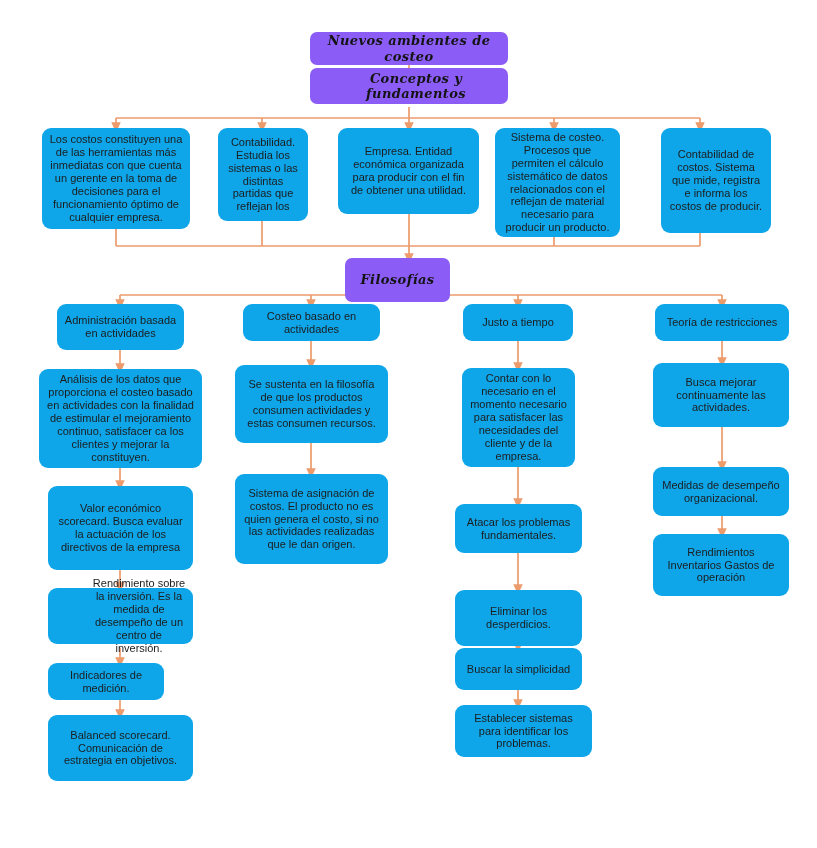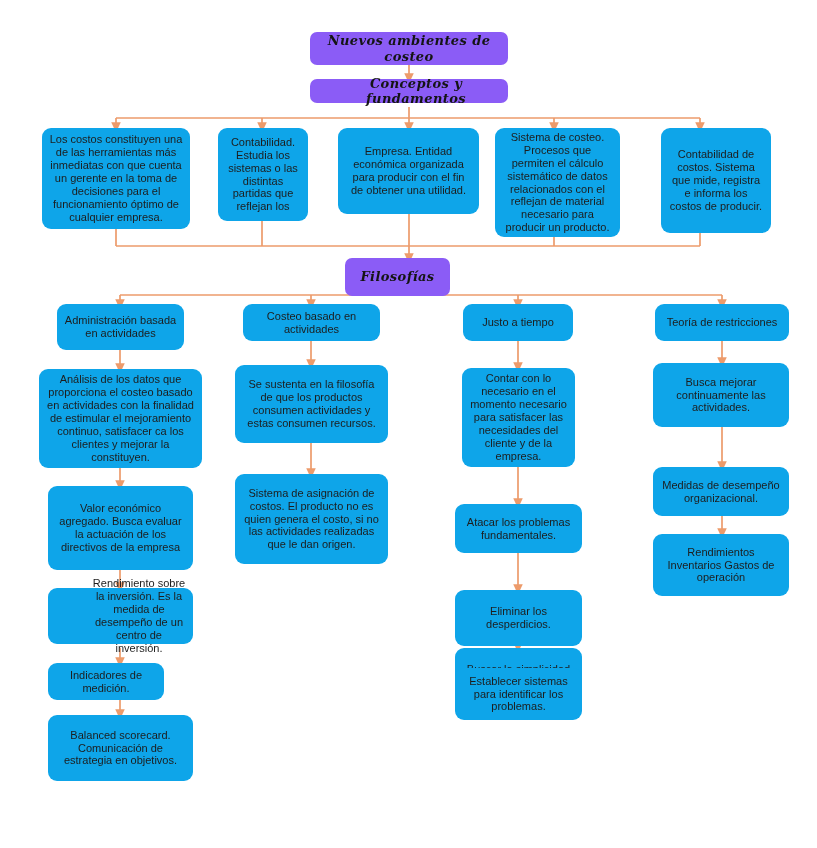--- a/index.html
+++ b/index.html
@@ -85,47 +85,47 @@
       <path d="M518,690 L518,704" marker-end="url(#ah)"></path>
 
       <path d="M722,341 L722,362" marker-end="url(#ah)"></path>
       <path d="M722,427 L722,466" marker-end="url(#ah)"></path>
       <path d="M722,516 L722,533" marker-end="url(#ah)"></path>
     </g>
   </svg>
 
   <div class="node yellow" style="left:310px;top:32px;width:198px;height:33px;">Nuevos ambientes de costeo</div>
 
-  <div class="node yellow" style="left:310px;top:79px;width:198px;height:24px;padding-left:21px;">Conceptos y fundamentos</div>
+  <div class="node yellow" style="left:310px;top:68px;width:198px;height:36px;padding-left:21px;">Conceptos y fundamentos</div>
 
   <div class="node peach" style="left:42px;top:128px;width:148px;height:101px;">Los costos constituyen una de las herramientas más inmediatas con que cuenta un gerente en la toma de decisiones para el funcionamiento óptimo de cualquier empresa.</div>
   <div class="node peach" style="left:218px;top:128px;width:90px;height:93px;">Contabilidad. Estudia los sistemas o las distintas partidas que reflejan los</div>
   <div class="node peach" style="left:338px;top:128px;width:141px;height:86px;">Empresa. Entidad económica organizada para producir con el fin de obtener una utilidad.</div>
   <div class="node peach" style="left:495px;top:128px;width:125px;height:109px;">Sistema de costeo. Procesos que permiten el cálculo sistemático de datos relacionados con el reflejan de material necesario para producir un producto.</div>
   <div class="node peach" style="left:661px;top:128px;width:110px;height:105px;">Contabilidad de costos. Sistema que mide, registra e informa los costos de producir.</div>
 
-  <div class="node yellow" style="left:345px;top:258px;width:105px;height:38px;">Filosofías</div>
+  <div class="node yellow" style="left:345px;top:258px;width:105px;height:44px;">Filosofías</div>
 
   <div class="node peach" style="left:57px;top:304px;width:127px;height:46px;">Administración basada en actividades</div>
   <div class="node peach" style="left:243px;top:304px;width:137px;height:37px;">Costeo basado en actividades</div>
   <div class="node peach" style="left:463px;top:304px;width:110px;height:37px;">Justo a tiempo</div>
   <div class="node peach" style="left:655px;top:304px;width:134px;height:37px;">Teoría de restricciones</div>
 
   <div class="node peach" style="left:39px;top:369px;width:163px;height:99px;">Análisis de los datos que proporciona el costeo basado en actividades con la finalidad de estimular el mejoramiento continuo, satisfacer ca los clientes y mejorar la constituyen.</div>
-  <div class="node peach" style="left:48px;top:486px;width:145px;height:84px;">Valor económico agregado. Busca evaluar la actuación de los directivos de la empresa</div>
+  <div class="node peach" style="left:48px;top:486px;width:145px;height:84px;">Valor económico scorecard. Busca evaluar la actuación de los directivos de la empresa</div>
   <div class="node peach" style="left:48px;top:588px;width:145px;height:56px;padding-left:44px;">Rendimiento sobre la inversión. Es la medida de desempeño de un centro de inversión.</div>
   <div class="node peach" style="left:48px;top:663px;width:116px;height:37px;">Indicadores de medición.</div>
   <div class="node peach" style="left:48px;top:715px;width:145px;height:66px;">Balanced scorecard. Comunicación de estrategia en objetivos.</div>
 
   <div class="node peach" style="left:235px;top:365px;width:153px;height:78px;">Se sustenta en la filosofía de que los productos consumen actividades y estas consumen recursos.</div>
   <div class="node peach" style="left:235px;top:474px;width:153px;height:90px;">Sistema de asignación de costos. El producto no es quien genera el costo, si no las actividades realizadas que le dan origen.</div>
 
   <div class="node peach" style="left:462px;top:368px;width:113px;height:99px;">Contar con lo necesario en el momento necesario para satisfacer las necesidades del cliente y de la empresa.</div>
   <div class="node peach" style="left:455px;top:504px;width:127px;height:49px;">Atacar los problemas fundamentales.</div>
   <div class="node peach" style="left:455px;top:590px;width:127px;height:56px;">Eliminar los desperdicios.</div>
   <div class="node peach" style="left:455px;top:648px;width:127px;height:42px;">Buscar la simplicidad</div>
-  <div class="node peach" style="left:455px;top:668px;width:127px;height:52px;">Establecer sistemas para identificar los problemas.</div>
+  <div class="node peach" style="left:455px;top:705px;width:137px;height:52px;">Establecer sistemas para identificar los problemas.</div>
 
   <div class="node peach" style="left:653px;top:363px;width:136px;height:64px;">Busca mejorar continuamente las actividades.</div>
   <div class="node peach" style="left:653px;top:467px;width:136px;height:49px;">Medidas de desempeño organizacional.</div>
   <div class="node peach" style="left:653px;top:534px;width:136px;height:62px;">Rendimientos Inventarios Gastos de operación</div>
 
 </div>
 
 </body></html>

